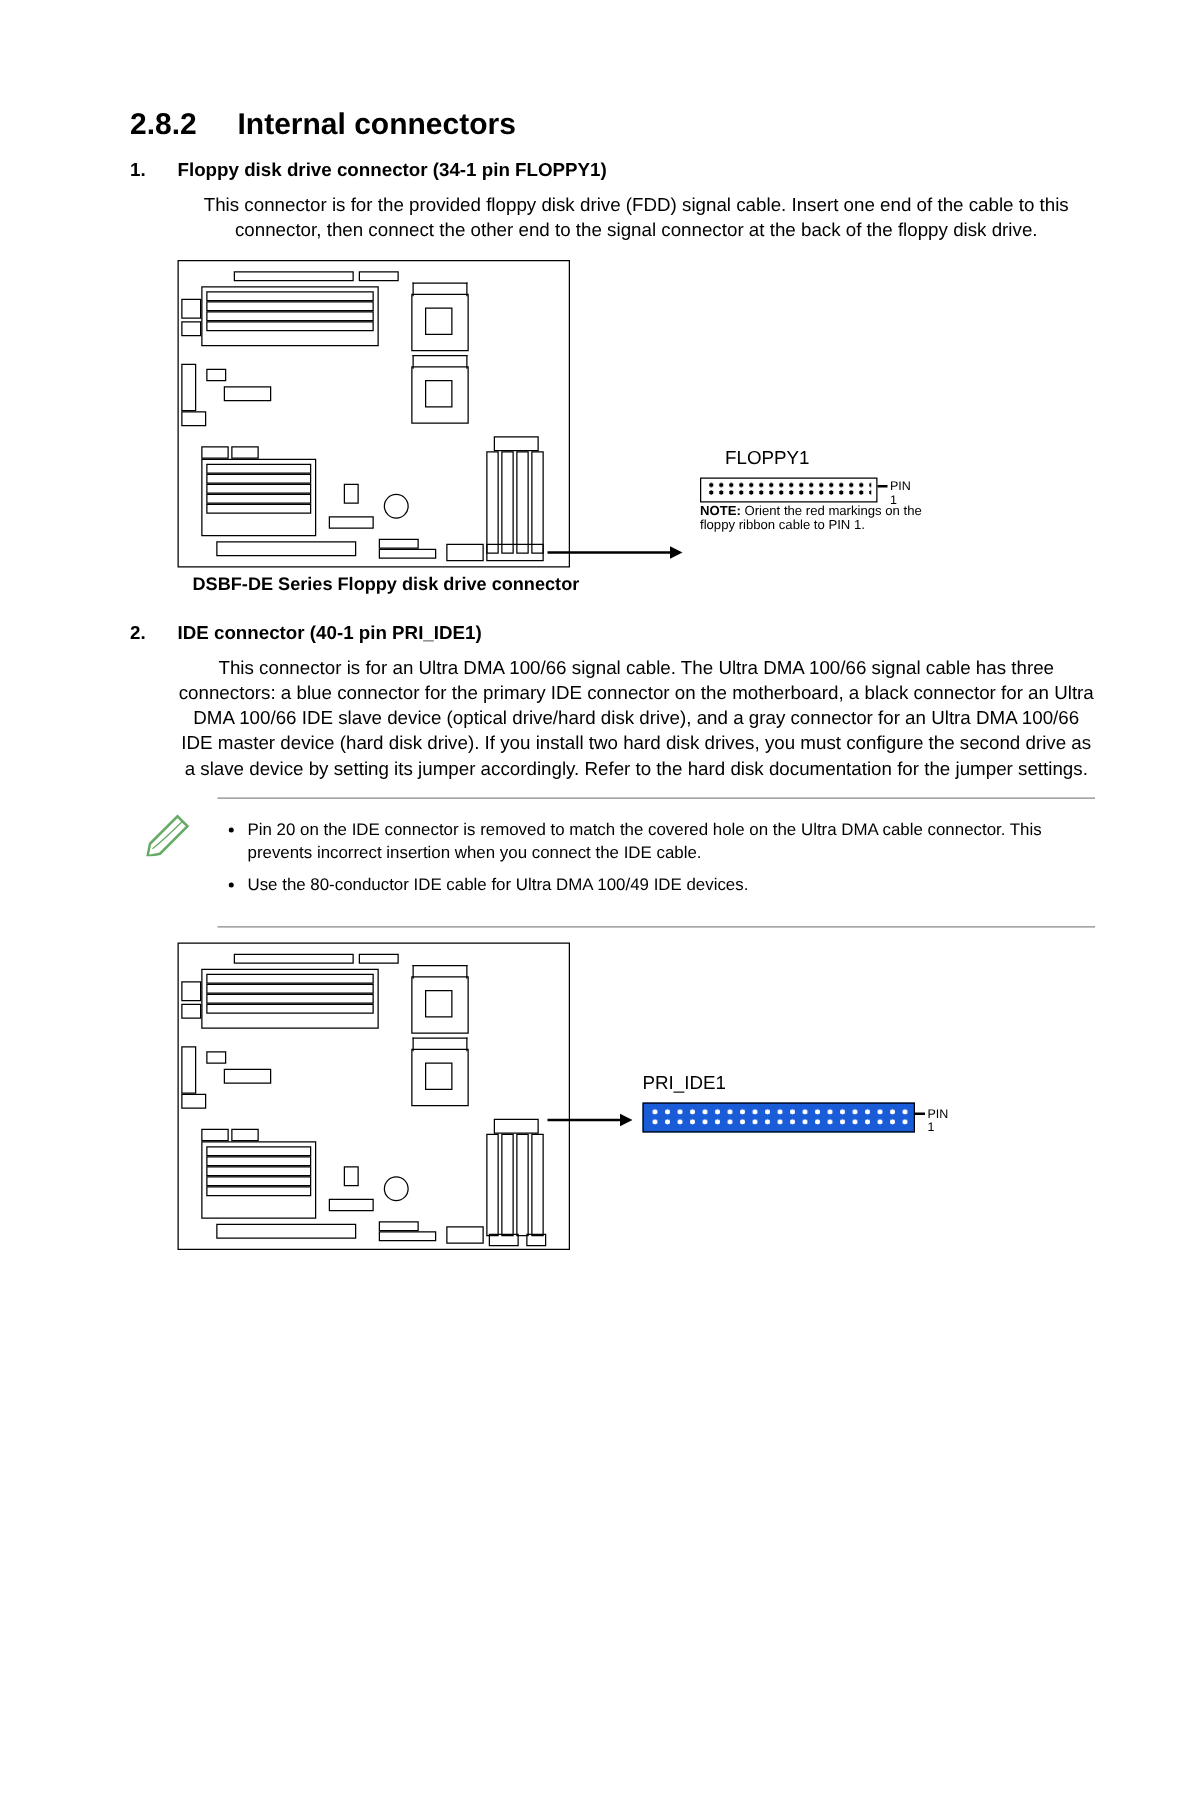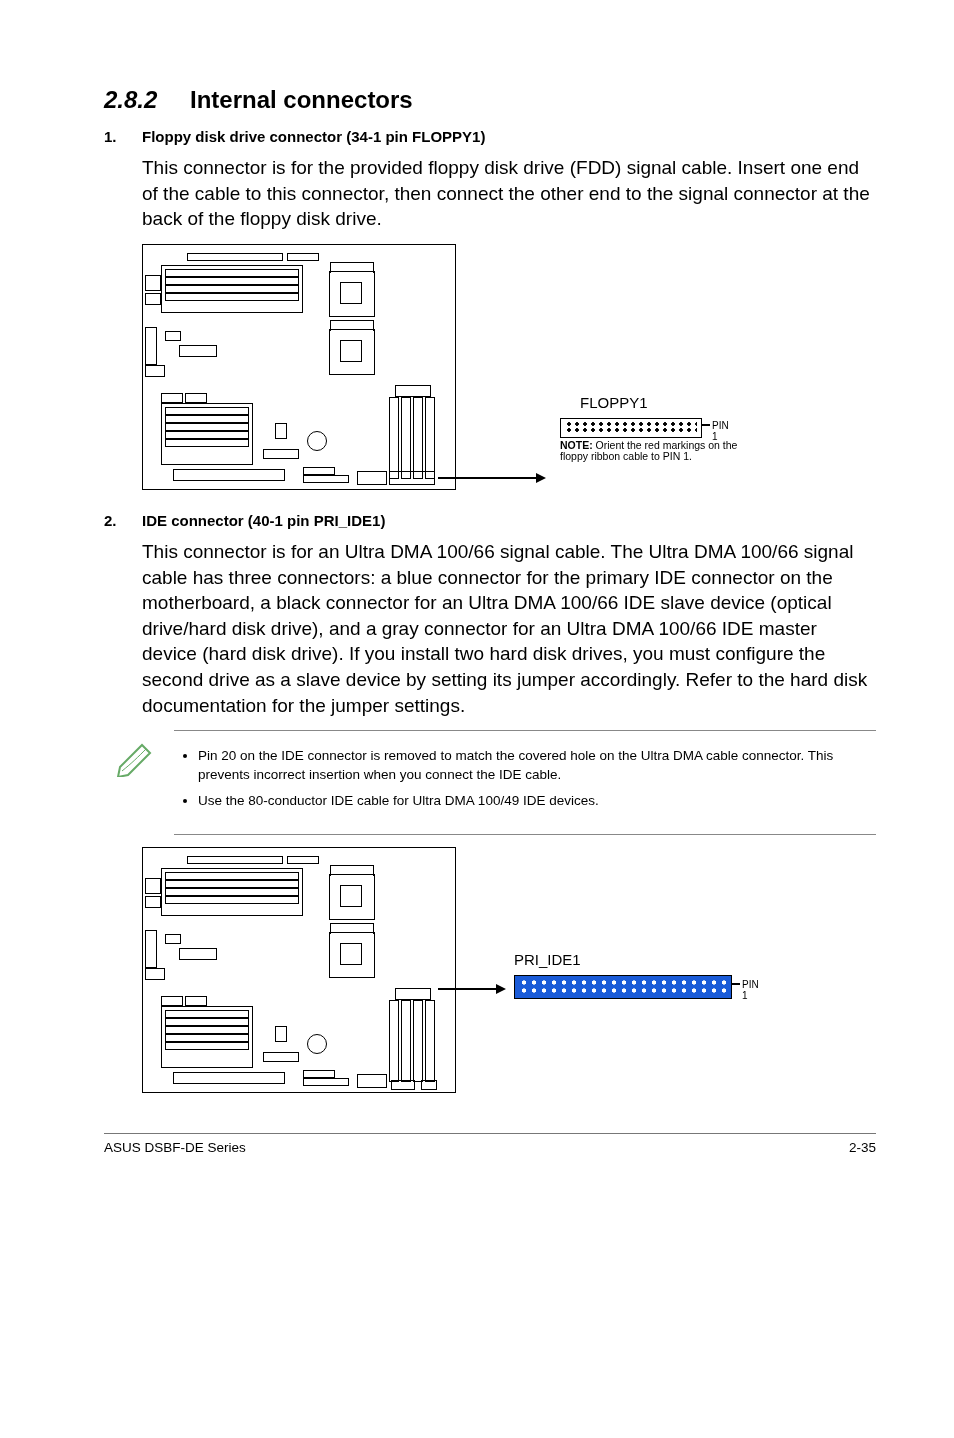--- a/index.html
+++ b/index.html
@@ -10,34 +10,35 @@
     width: 954px;
   }
   .page {
     padding: 86px 78px 40px 104px;
   }
   h2.section {
     font-size: 24px;
     margin: 0 0 14px 0;
     font-weight: bold;
   }
-  h2.section .secnum { display:inline-block; width: 86px; font-style: italic; }
+  h2.section .secnum { display:inline-block; width: 86px; }
   .item-block { margin-top: 10px; }
   .item-header {
     font-weight: bold;
     font-size: 15px;
     margin: 0 0 10px 0;
     display: flex;
   }
   .item-header .num { width: 38px; flex-shrink: 0; }
   .item-body {
-    font-size: 19px;
+    font-size: 15px;
     line-height: 1.35;
     padding-left: 38px;
     margin: 0 0 12px 0;
+    text-align: center;
   }
   .notebox {
     border-top: 1px solid #888;
     border-bottom: 1px solid #888;
     padding: 6px 0 6px 0;
     margin: 4px 0 12px 70px;
     display: flex;
     min-height: 44px;
     font-size: 13.5px;
     line-height: 1.35;
@@ -182,20 +183,21 @@
             <div class="pin-dots row2"></div>
           </div>
           <div class="pin1-line" style="top:180px; left:246px; height:2px; width:8px; background:#000;"></div>
           <div class="pin1" style="top:176px; left:256px;">PIN 1</div>
           <div class="note-small" style="top:196px; left:104px; width:180px;">
             <b>NOTE:</b>
             <span>Orient the red markings on the floppy ribbon cable to PIN 1.</span>
           </div>
         </div>
       </div>
+      <div class="caption">DSBF-DE Series Floppy disk drive connector</div>
     </div>
   </div>
 
   <div class="item-block" style="margin-top:22px;">
     <p class="item-header">
       <span class="num">2.</span>
       <span>IDE connector (40-1 pin PRI_IDE1)</span>
     </p>
     <p class="item-body">This connector is for an Ultra DMA 100/66 signal cable. The Ultra DMA 100/66 signal cable has three connectors: a blue connector for the primary IDE connector on the motherboard, a black connector for an Ultra DMA 100/66 IDE slave device (optical drive/hard disk drive), and a gray connector for an Ultra DMA 100/66 IDE master device (hard disk drive). If you install two hard disk drives, you must configure the second drive as a slave device by setting its jumper accordingly. Refer to the hard disk documentation for the jumper settings.</p>
 
@@ -268,18 +270,14 @@
             <div class="pin-dots" style="background: radial-gradient(circle,#fff 35%,transparent 40%) 0 0/10px 5px repeat-x; top:4px; height:5px;"></div>
             <div class="pin-dots" style="background: radial-gradient(circle,#fff 35%,transparent 40%) 0 0/10px 5px repeat-x; top:12px; height:5px;"></div>
           </div>
           <div class="pin1-line" style="top:136px; left:276px; height:2px; width:8px; background:#000;"></div>
           <div class="pin1" style="top:132px; left:286px;">PIN 1</div>
         </div>
       </div>
     </div>
   </div>
 
-  <div class="footer">
-    <span>ASUS DSBF-DE Series</span>
-    <span>2-35</span>
-  </div>
 
 </div>
 
 </body></html>

